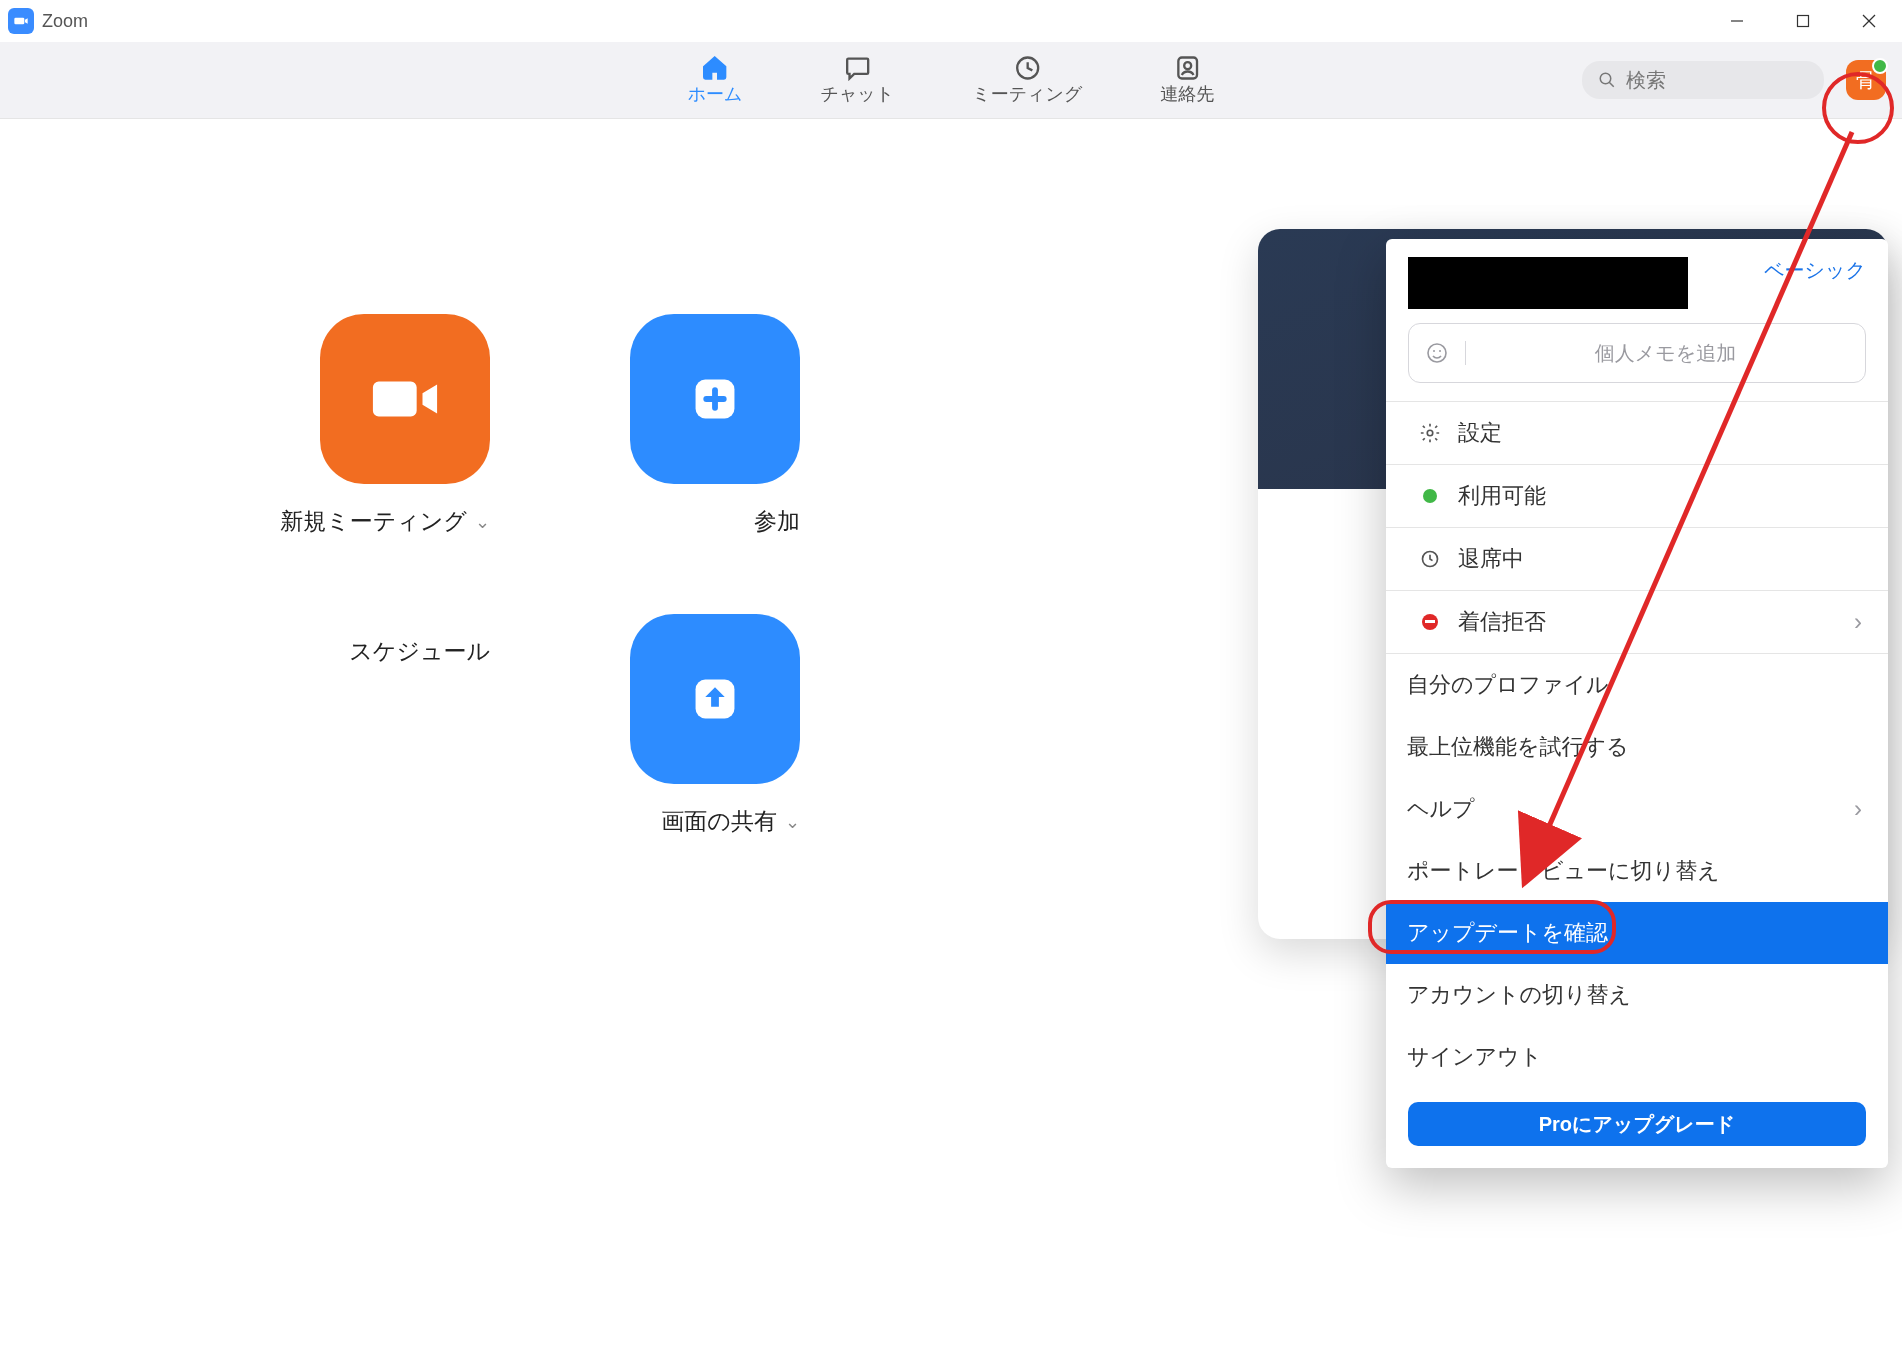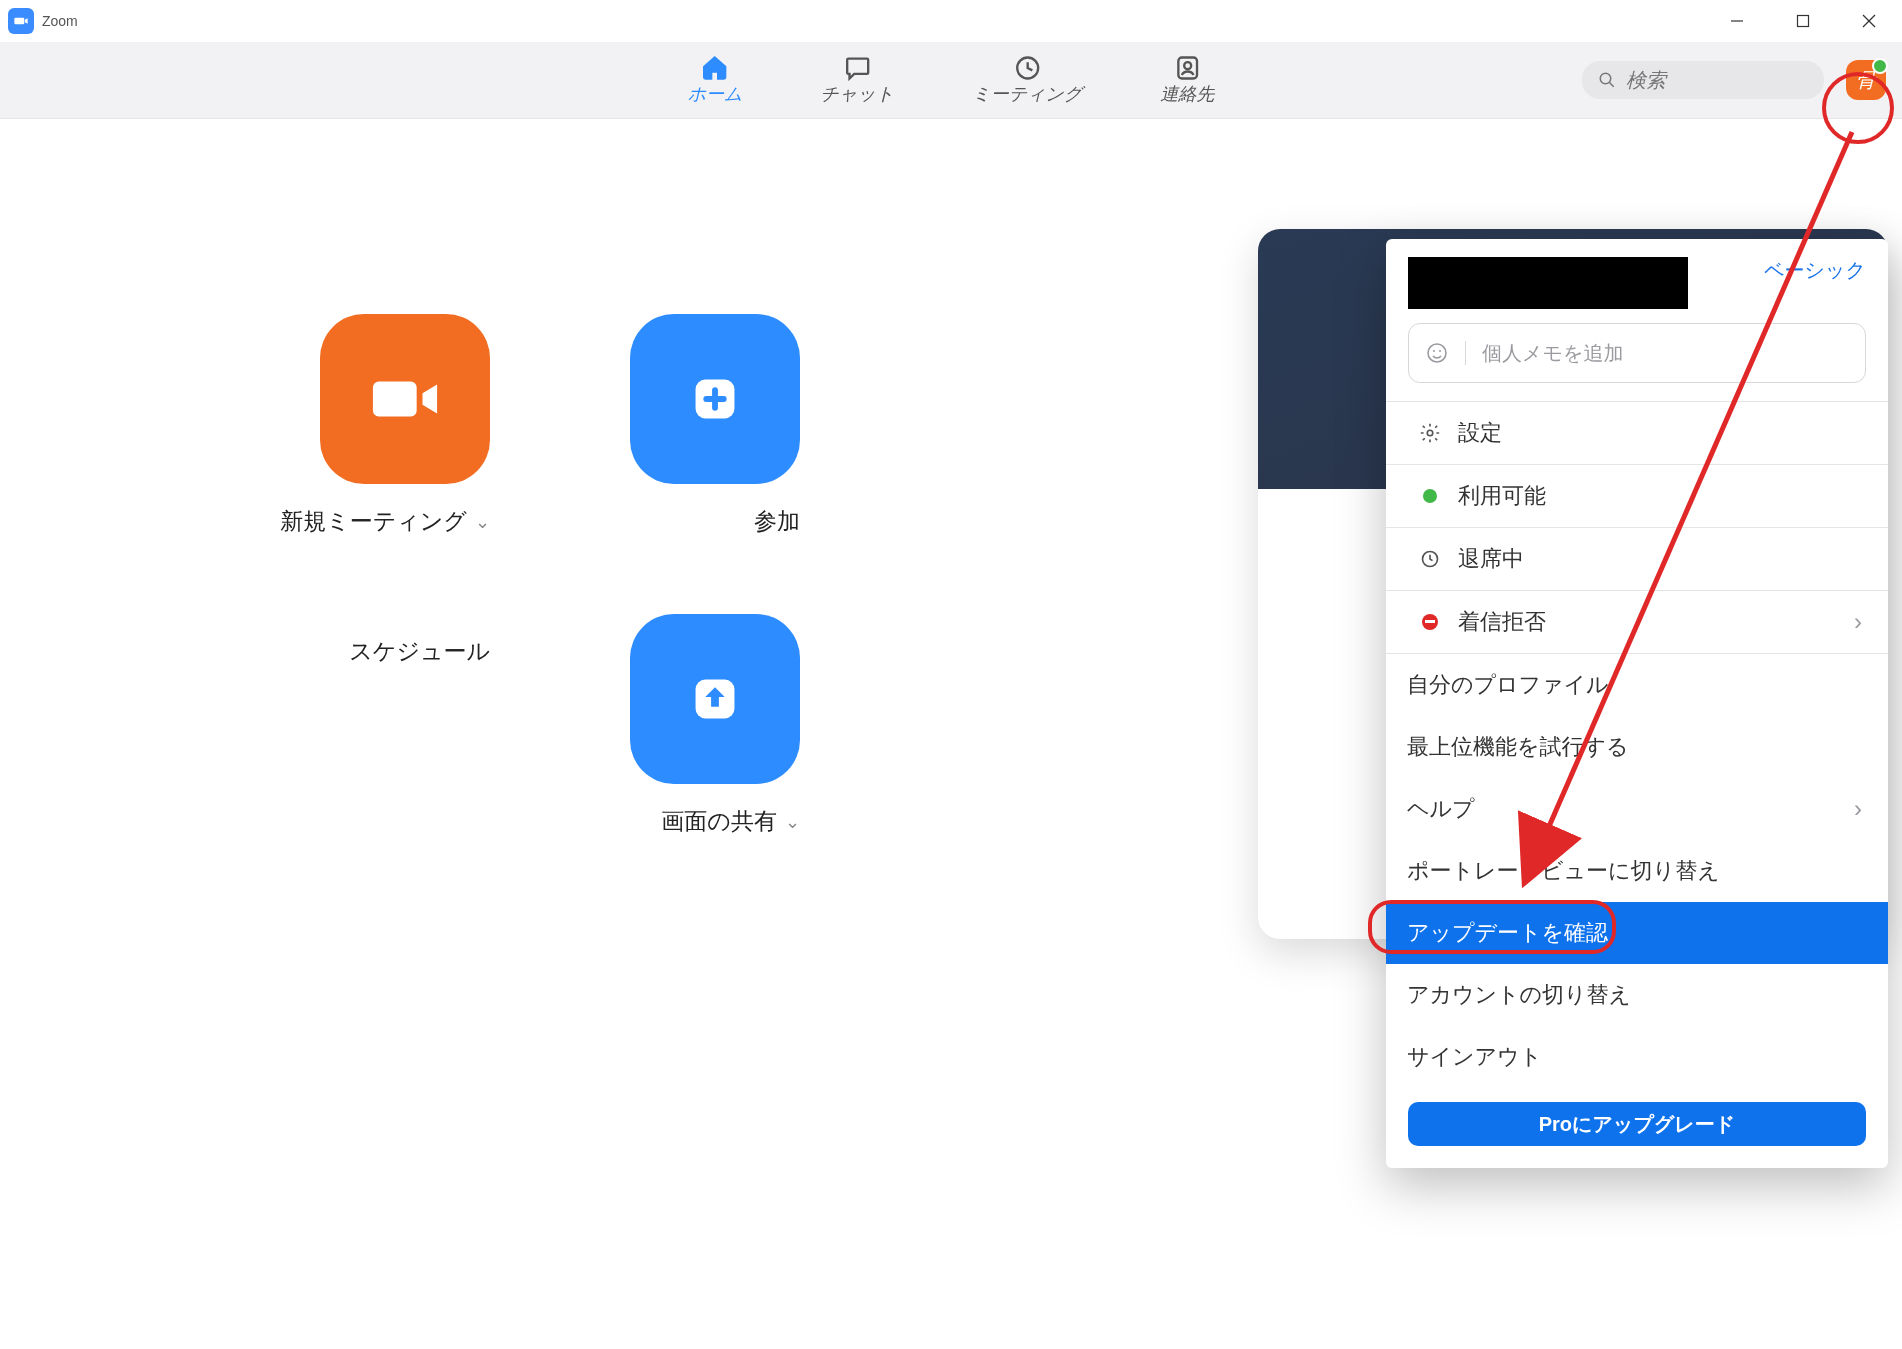--- a/index.html
+++ b/index.html
@@ -14,26 +14,26 @@
     --body:#ffffff;
     --red:#e02828;
     --green:#41b847;
   }
   html,body{margin:0;padding:0;font-family:"Segoe UI","Hiragino Kaku Gothic ProN",Meiryo,sans-serif;background:var(--body);}
   body{width:1902px;height:1349px;position:relative;overflow:hidden;font-size:22px;}
   
   .titlebar{height:42px;display:flex;align-items:center;padding:0 8px;color:#555;position:relative;}
   .titlebar .app-icon{width:26px;height:26px;border-radius:6px;background:#3a8cff;display:flex;align-items:center;justify-content:center;margin-right:8px;}
   .titlebar .app-icon svg{width:16px;height:16px;fill:#fff;}
-  .titlebar .title{font-size:14px;color:#555;}
+  .titlebar .title{font-size:18px;color:#555;}
   .win-controls{position:absolute;right:0;top:0;display:flex;}
   .win-btn{width:66px;height:42px;display:flex;align-items:center;justify-content:center;color:#333;}
   .win-btn svg{width:14px;height:14px;stroke:#333;stroke-width:1.2;fill:none;}
   
-  .topbar{height:76px;background:var(--gray-bg);display:flex;align-items:center;position:relative;border-bottom:1px solid var(--gray-border);font-style:italic;}
+  .topbar{height:76px;background:var(--gray-bg);display:flex;align-items:center;position:relative;border-bottom:1px solid var(--gray-border);}
   .tabs{position:absolute;left:50%;transform:translateX(-50%);display:flex;gap:78px;}
   .tab{display:flex;flex-direction:column;align-items:center;justify-content:center;color:#555;cursor:pointer;font-size:18px;}
   .tab svg{width:28px;height:28px;fill:none;stroke:#555;stroke-width:2;}
   .tab.active{color:var(--blue);}
   .tab.active svg{fill:var(--blue);stroke:var(--blue);}
   .top-right{position:absolute;right:16px;display:flex;align-items:center;gap:22px;}
   .search{display:flex;align-items:center;background:#e7e7ea;border-radius:18px;height:38px;padding:0 16px;width:210px;color:#777;font-size:20px;}
   .search svg{width:18px;height:18px;stroke:#777;stroke-width:2;fill:none;margin-right:10px;}
   .avatar-wrap{position:relative;width:40px;height:40px;}
   .avatar{width:40px;height:40px;border-radius:12px;background:var(--orange);color:#fff;display:flex;align-items:center;justify-content:center;font-size:20px;}
@@ -53,21 +53,21 @@
   .card-top{height:260px;background:linear-gradient(160deg,#2a3a54,#29344a);color:#fff;display:flex;flex-direction:column;align-items:center;justify-content:center;}
   .card-top .time{font-size:80px;font-weight:300;letter-spacing:2px;}
   .card-top .date{font-size:22px;margin-top:8px;opacity:.9;}
   .card-msg{height:calc(100% - 260px);display:flex;align-items:center;justify-content:center;color:#333;font-size:24px;}
   
   .menu{position:absolute;right:14px;top:120px;width:502px;background:#fff;border-radius:6px;box-shadow:0 18px 50px rgba(0,0,0,0.25);padding:18px 0 22px;z-index:10;}
   .menu-head{display:flex;align-items:flex-start;justify-content:space-between;padding:0 22px 14px;}
   .menu-head .blackout{width:280px;height:52px;background:#000;}
   .menu-head .plan{color:var(--blue-dark);font-size:20px;font-weight:500;}
   .memo-row{padding:0 22px 18px;}
-  .memo{display:flex;align-items:center;border:1px solid #d7d7dc;border-radius:12px;height:58px;}
+  .memo{display:flex;align-items:center;border:1px solid #d7d7dc;border-radius:12px;height:58px;text-align:center;}
   .memo-emoji{width:56px;display:flex;align-items:center;justify-content:center;border-right:1px solid #d7d7dc;color:#9a9aa0;}
   .memo-input{flex:1;padding:0 16px;color:#9a9aa0;font-size:20px;}
   .menu hr{border:none;border-top:1px solid var(--gray-border);margin:0;}
   .menu-item{display:flex;align-items:center;height:62px;padding:0 28px;font-size:22px;color:#333;cursor:pointer;position:relative;}
   .menu-item .mi-icon{width:32px;display:flex;align-items:center;justify-content:center;margin-right:12px;}
   .menu-item .mi-chev{position:absolute;right:26px;color:#9a9aa0;font-size:24px;}
   .menu-item.hl{background:var(--menu-hover);color:#fff;}
   .menu-item.noicon{padding-left:21px;}
   .menu-footer{padding:14px 22px 0;}
   .upgrade-btn{width:100%;height:44px;background:var(--menu-hover);color:#fff;border-radius:10px;display:flex;align-items:center;justify-content:center;font-size:20px;font-weight:600;}

